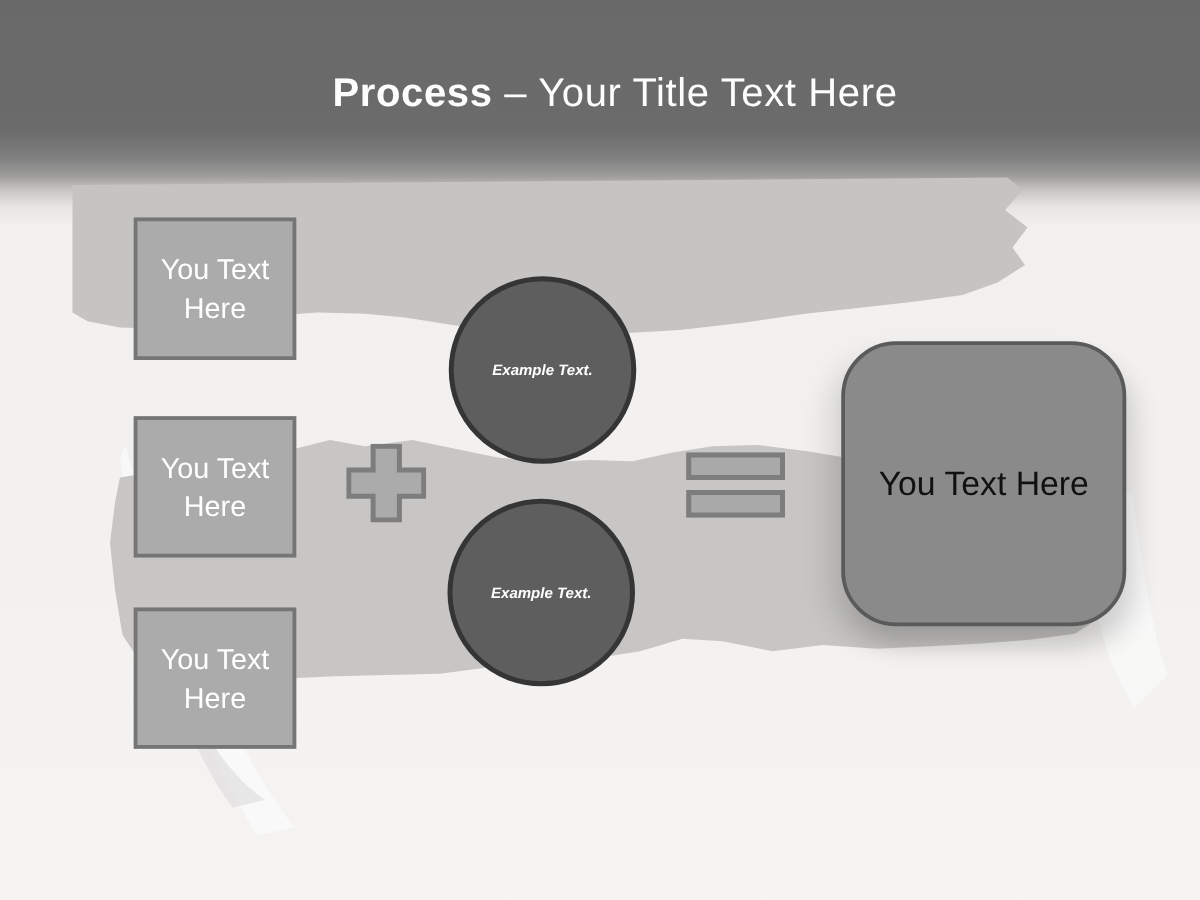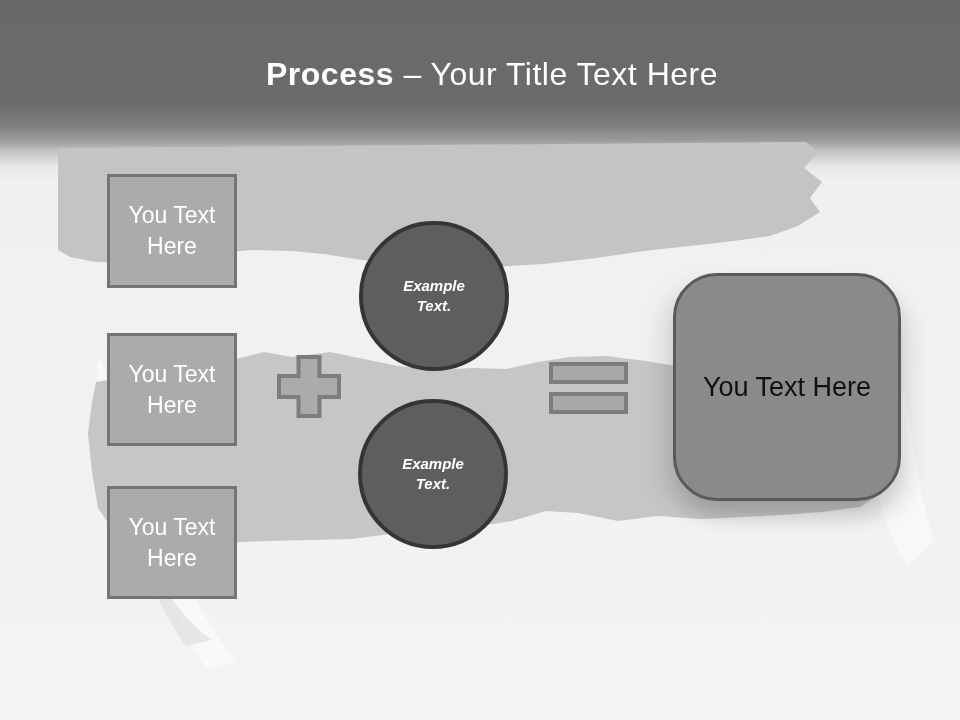--- a/index.html
+++ b/index.html
@@ -30,21 +30,21 @@
     display:flex; align-items:center; justify-content:center; padding:0 12px;
   }
   .ph-box.b1 { top:174px; height:114px; }
   .ph-box.b2 { top:333px; height:113px; }
   .ph-box.b3 { top:486px; height:113px; }
   
   .ex-circle {
     position:absolute; width:150px; height:150px; border-radius:50%;
     box-sizing:border-box; background:#5e5e5e; border:4px solid #353535;
     color:#ffffff; font-weight:bold; font-style:italic;
-    font-size:15px; line-height:20px; text-align:center;
+    font-size:12px; line-height:32px; text-align:center;
     display:flex; align-items:center; justify-content:center; padding:0 28px;
   }
   .ex-circle.c1 { left:359px; top:221px; }
   .ex-circle.c2 { left:358px; top:399px; }
   
   .plus-wrap { position:absolute; left:277px; top:355px; width:64px; height:63px; }
   .equals-wrap {
     position:absolute; left:549px; top:362px;
     display:flex; flex-direction:column; gap:8px;
   }

